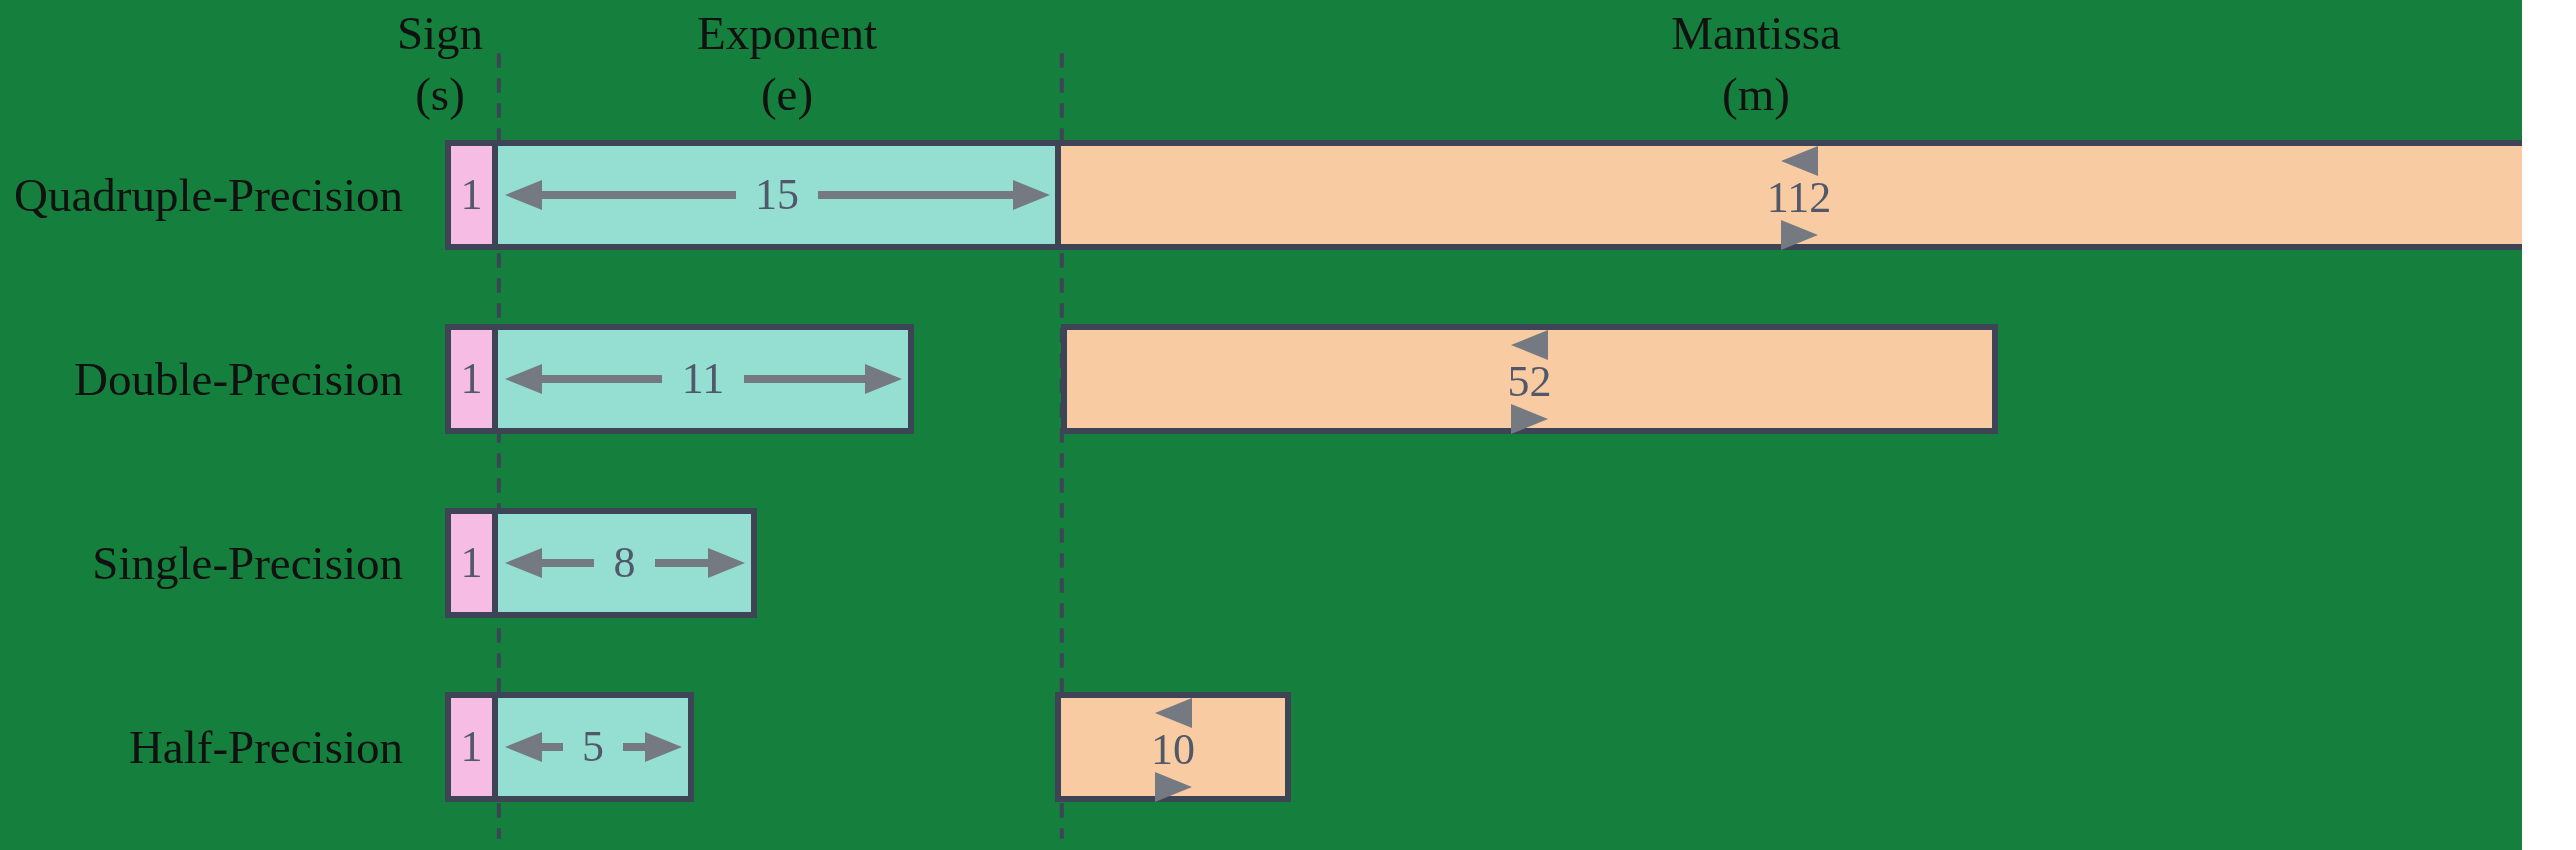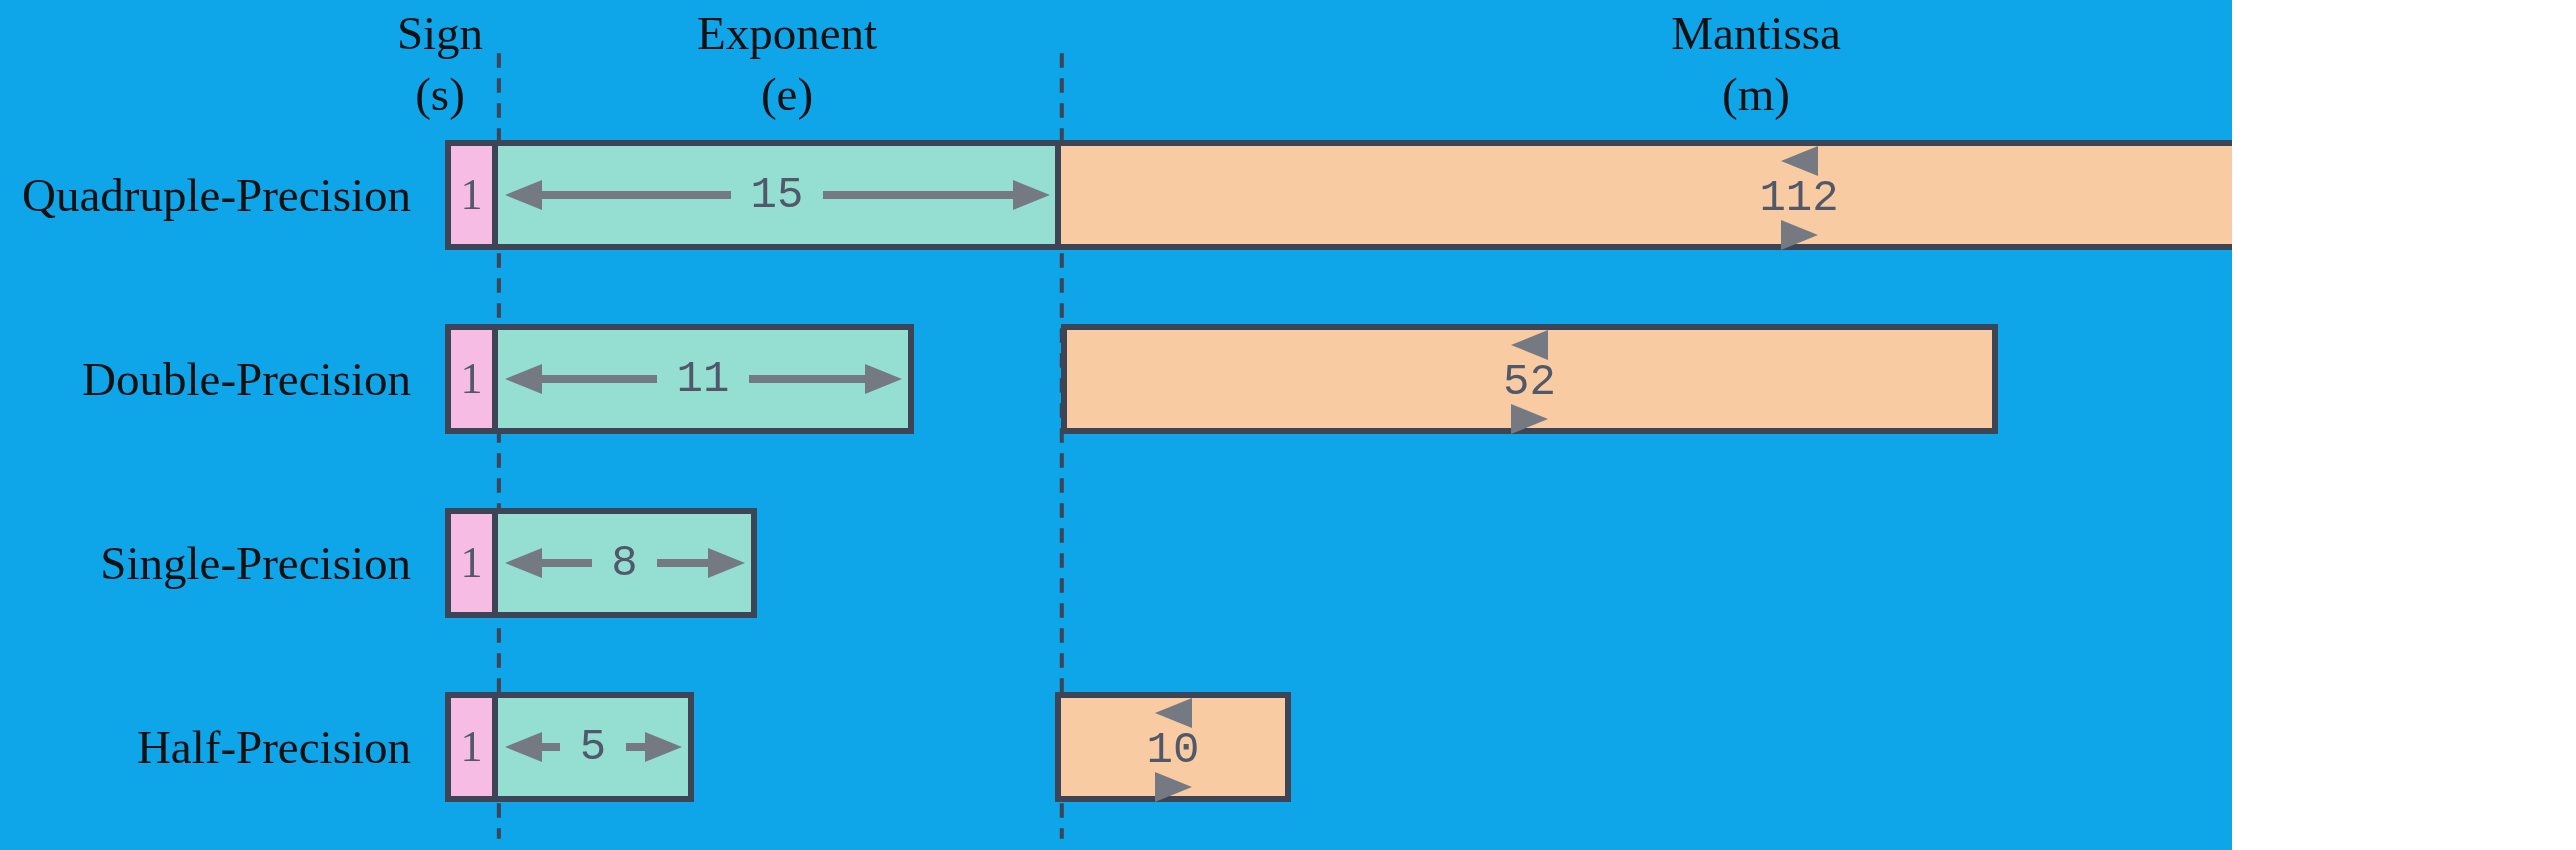--- a/index.html
+++ b/index.html
@@ -1,20 +1,20 @@
 <!DOCTYPE html>
 <html style="--sign_fill: #f7bce4; --exponent_fill: #95ded2; --mantissa_fill: #f8cba2; --border: #3d4455; --arrow: #757a82; --number_text: #51586a;font-size:13px"><head>
 <meta charset="utf-8">
 <style>
   html, body { margin: 0; padding: 0; background: #ffffff; }
   .canvas {
     position: relative;
-    width: 2232px;
+    width: 2522px;
     height: 850px;
-    background: #0ea5e9;
+    background: #15803d;
     overflow: hidden;
     font-family: "Liberation Serif", serif;
   }
   .guides { position: absolute; left: 0; top: 0; }
   .guides line {
     stroke: var(--border, #3d4455);
     stroke-width: 5;
     stroke-dasharray: 18 13;
   }
   .col-head {
@@ -22,21 +22,21 @@
     top: 3.2px;
     transform: translateX(-50%);
     text-align: center;
     font-size: 47px;
     line-height: 61px;
     color: #111111;
     white-space: nowrap;
   }
   .row-label {
     position: absolute;
-    left: 8px;
+    left: 0;
     width: 403px;
     height: 110px;
     display: flex;
     align-items: center;
     justify-content: flex-end;
     font-size: 47px;
     color: #111111;
     white-space: nowrap;
   }
   .box {
@@ -48,21 +48,21 @@
     align-items: center;
   }
   .box.sign { background: var(--sign_fill, #f7bce4); justify-content: center; }
   .box.exp  { background: var(--exponent_fill, #95ded2); padding: 0 6.5px; }
   .box.man  { background: var(--mantissa_fill, #f8cba2); padding: 0 6.5px; flex-direction: column; }
   .num {
     font-size: 44px;
     line-height: 1;
     color: var(--number_text, #51586a);
   }
-  .box.exp .num, .box.man .num { margin: 0 19.4px; font-family: Liberation Mono, monospace; }
+  .box.exp .num, .box.man .num { margin: 0 19.4px; }
   .ln { flex: 1 1 auto; height: 7.3px; background: var(--arrow, #757a82); min-width: 4.8px; }
   .ah { width: 0; height: 0; flex: 0 0 auto;
         border-top: 15.3px solid transparent;
         border-bottom: 15.3px solid transparent; }
   .ah.l { border-right: 37px solid var(--arrow, #757a82); }
   .ah.r { border-left: 37px solid var(--arrow, #757a82); }
 </style>
 </head>
 <body>
 

